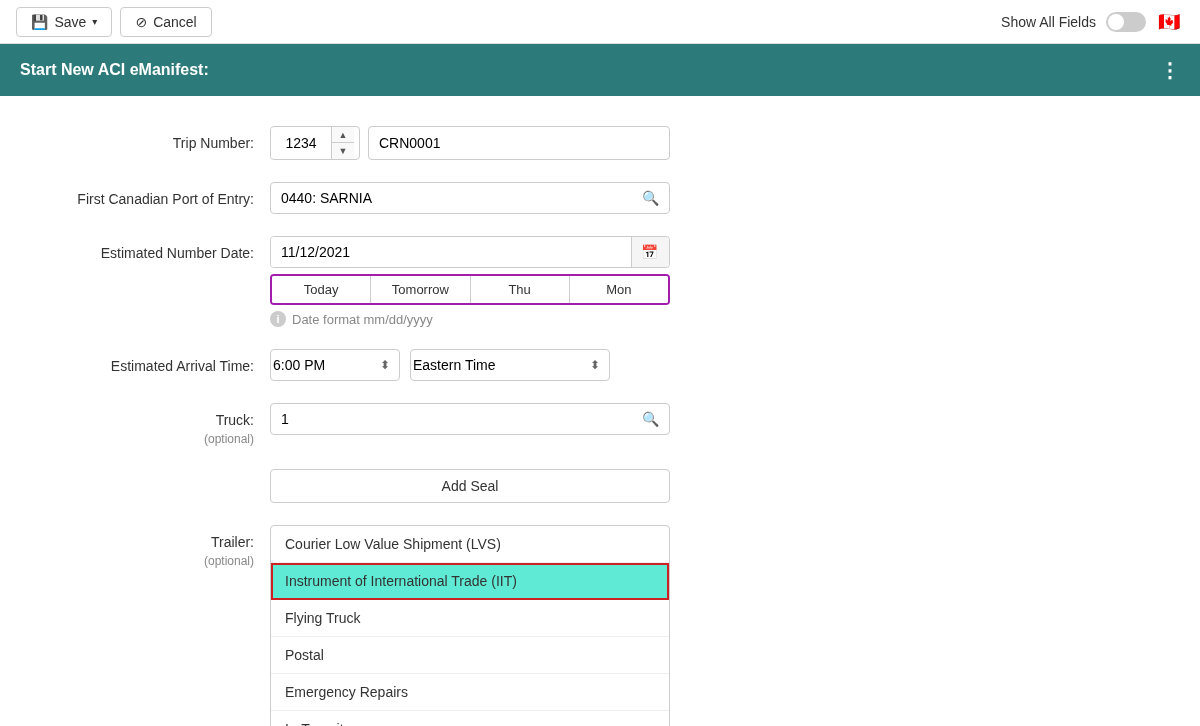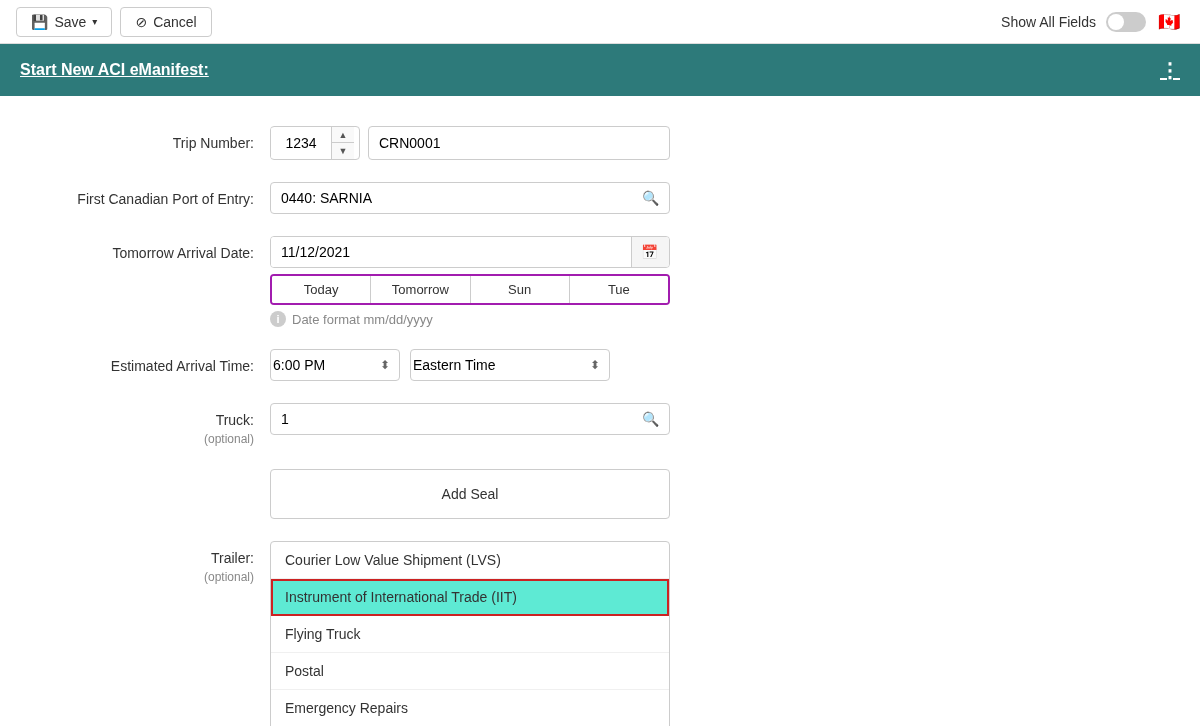--- a/index.html
+++ b/index.html
@@ -63,21 +63,20 @@
     
     .page-header {
       background: #2d7a7a;
       color: #fff;
       padding: 14px 20px;
       font-size: 16px;
       font-weight: 600;
       display: flex;
       align-items: center;
       justify-content: space-between;
-      text-decoration: underline;
     }
     .header-dots { font-size: 20px; cursor: pointer; color: #fff; }
 
     
     .content {
       background: #fff;
       padding: 30px 20px 20px 20px;
       max-width: 1200px;
       overflow-y: auto;
     }
@@ -262,21 +261,21 @@
       right: 10px;
       top: 50%;
       transform: translateY(-50%);
       color: #888;
       font-size: 14px;
     }
 
     
     .add-seal-btn {
       width: 100%;
-      padding: 16px;
+      padding: 8px;
       border: 1px solid #ccc;
       border-radius: 4px;
       background: #fff;
       font-size: 14px;
       cursor: pointer;
       color: #333;
       text-align: center;
     }
 
     
@@ -350,32 +349,32 @@
     <div class="form-label">First Canadian Port of Entry:</div>
     <div class="form-controls">
       <div class="input-with-icon">
         <input type="text" class="input-field" value="0440: SARNIA" style="">
         <span class="input-icon">🔍</span>
       </div>
     </div>
   </div>
 
   <div class="form-row">
-    <div class="form-label">Tomorrow Arrival Date:</div>
+    <div class="form-label">Estimated Number Date:</div>
     <div class="form-controls">
       <div class="date-group">
         <div class="date-input-row">
           <input type="text" value="11/12/2021" style="border: none; outline: none; padding: 7px 10px; font-size: 14px; flex: 1 1 0%;">
           <div class="date-icon-btn">📅</div>
         </div>
         <div class="date-buttons">
           <button class="date-btn">Today</button>
           <button class="date-btn">Tomorrow</button>
-          <button class="date-btn">Sun</button>
-          <button class="date-btn">Tue</button>
+          <button class="date-btn">Thu</button>
+          <button class="date-btn">Mon</button>
         </div>
         <div class="date-hint">
           <span class="info-icon">i</span>
           <span>Date format mm/dd/yyyy</span>
         </div>
       </div>
     </div>
   </div>
 
   <div class="form-row">

